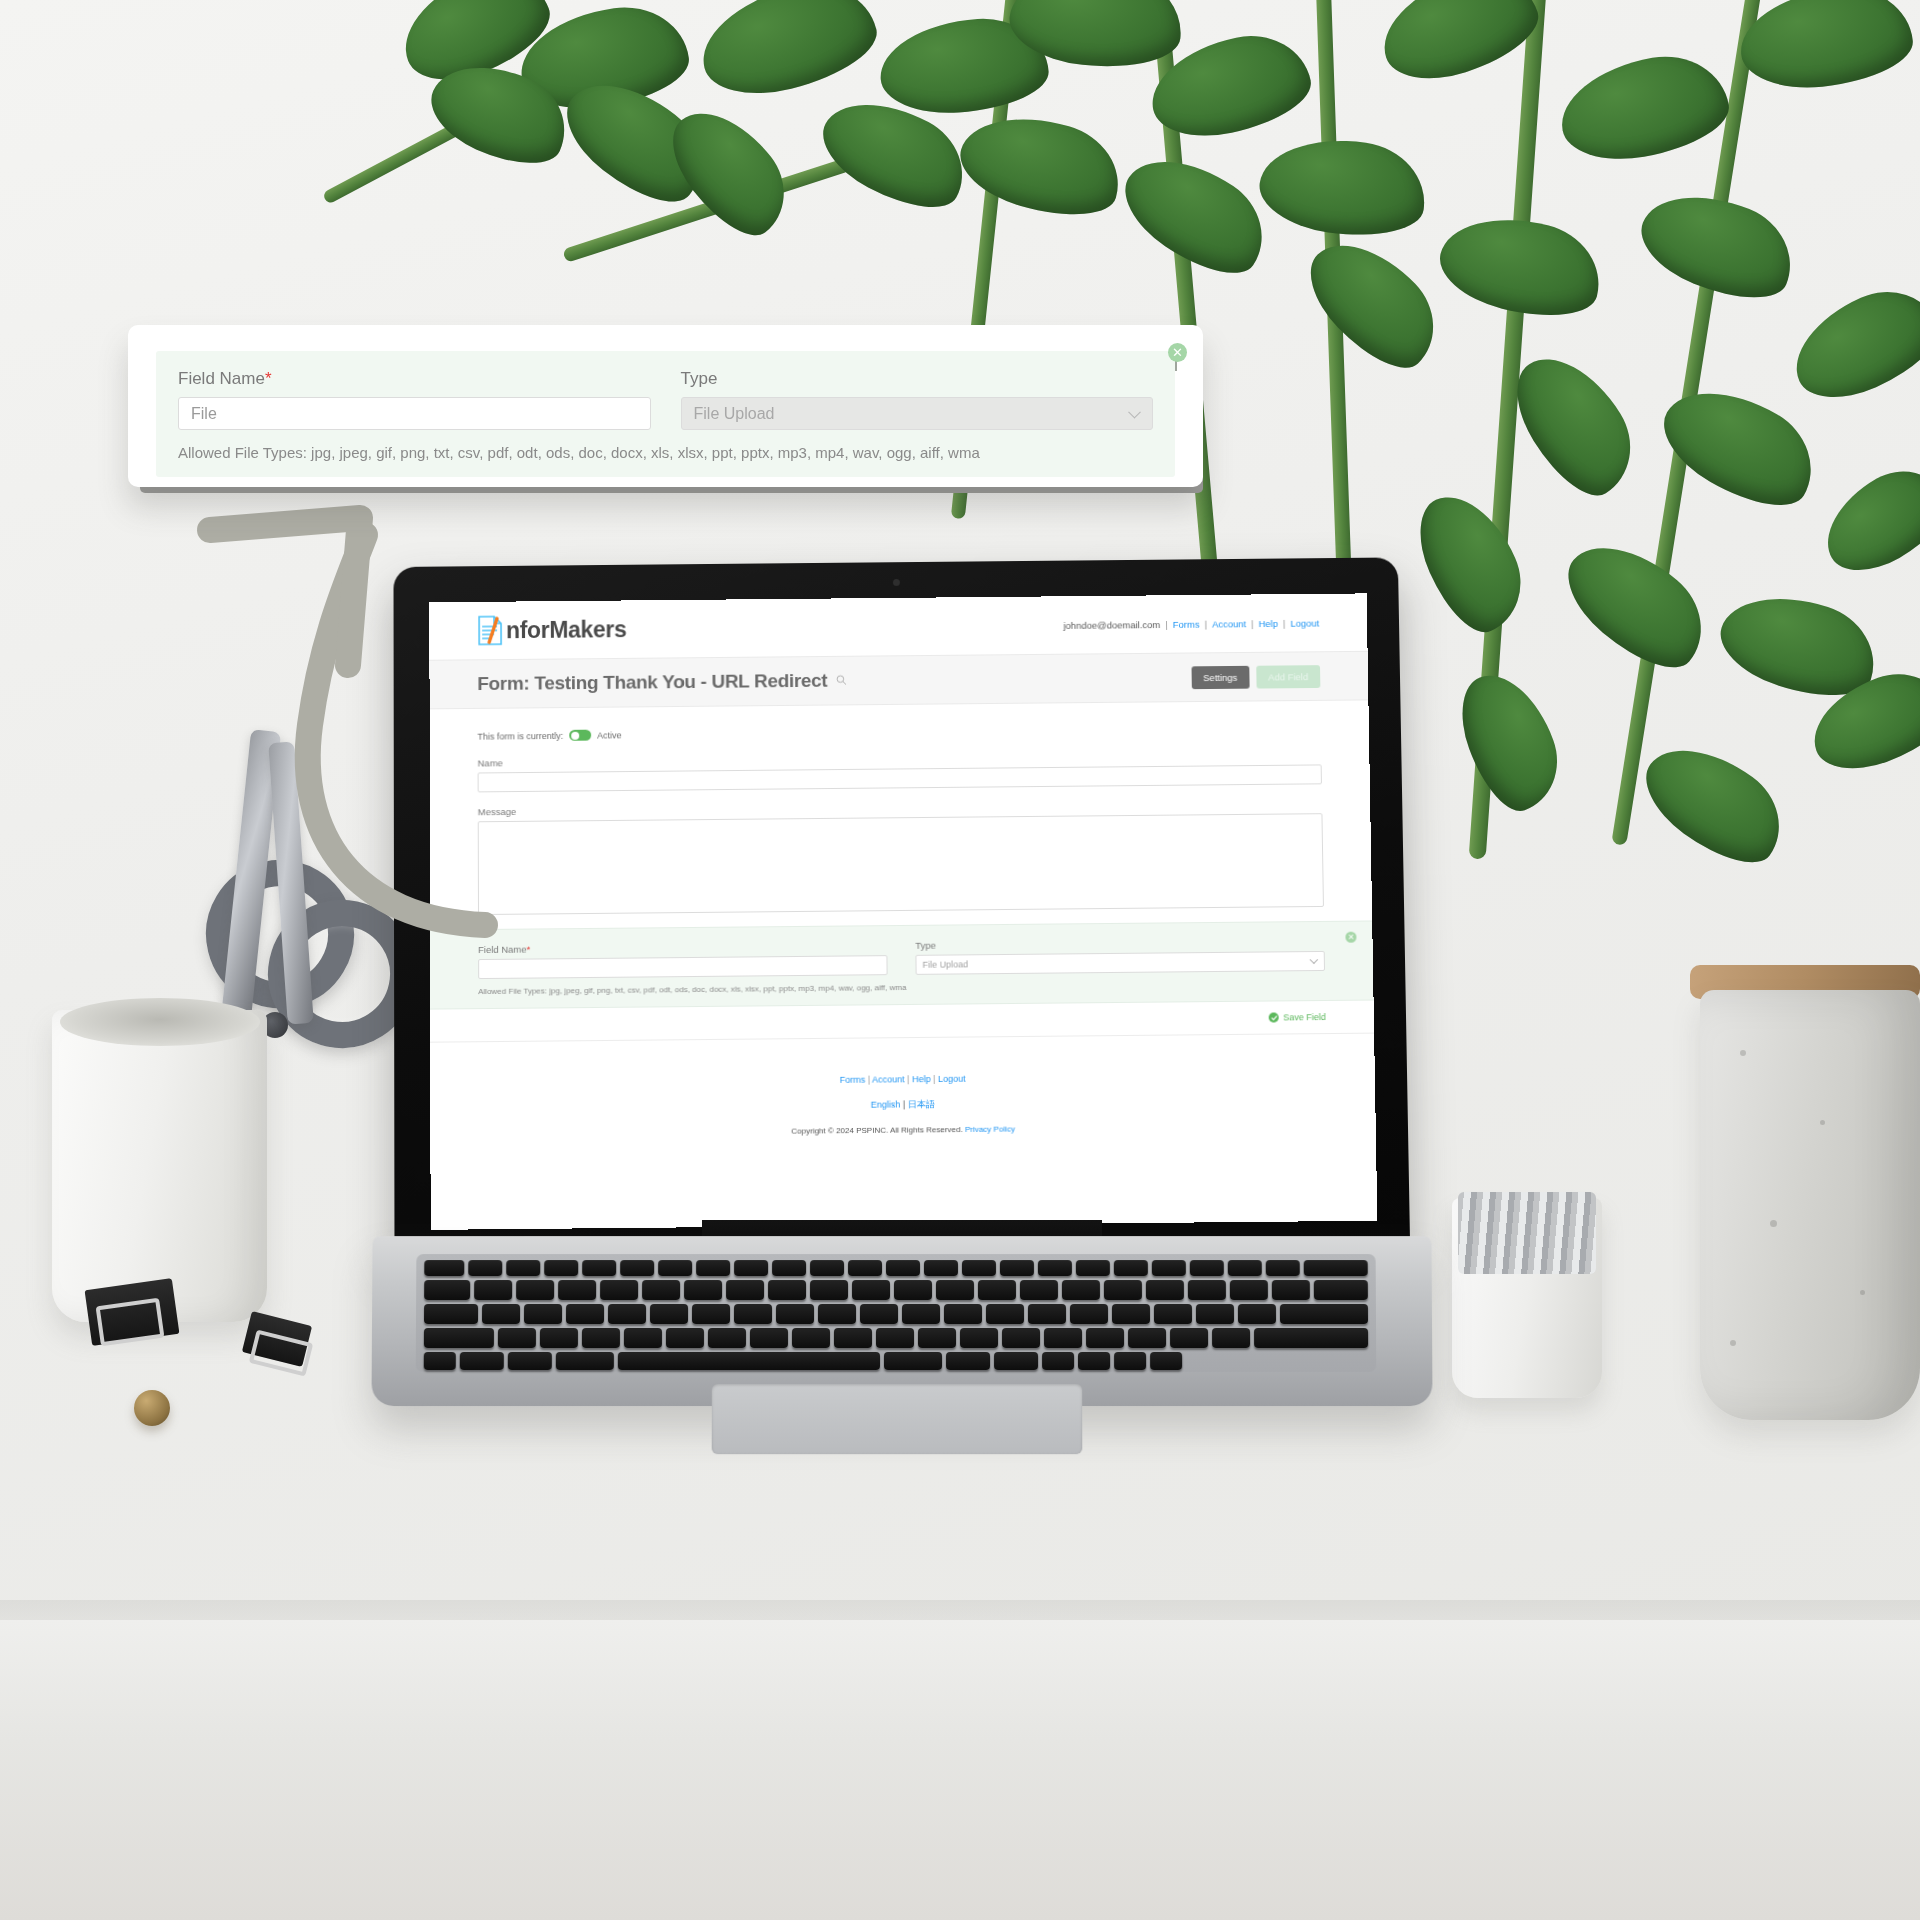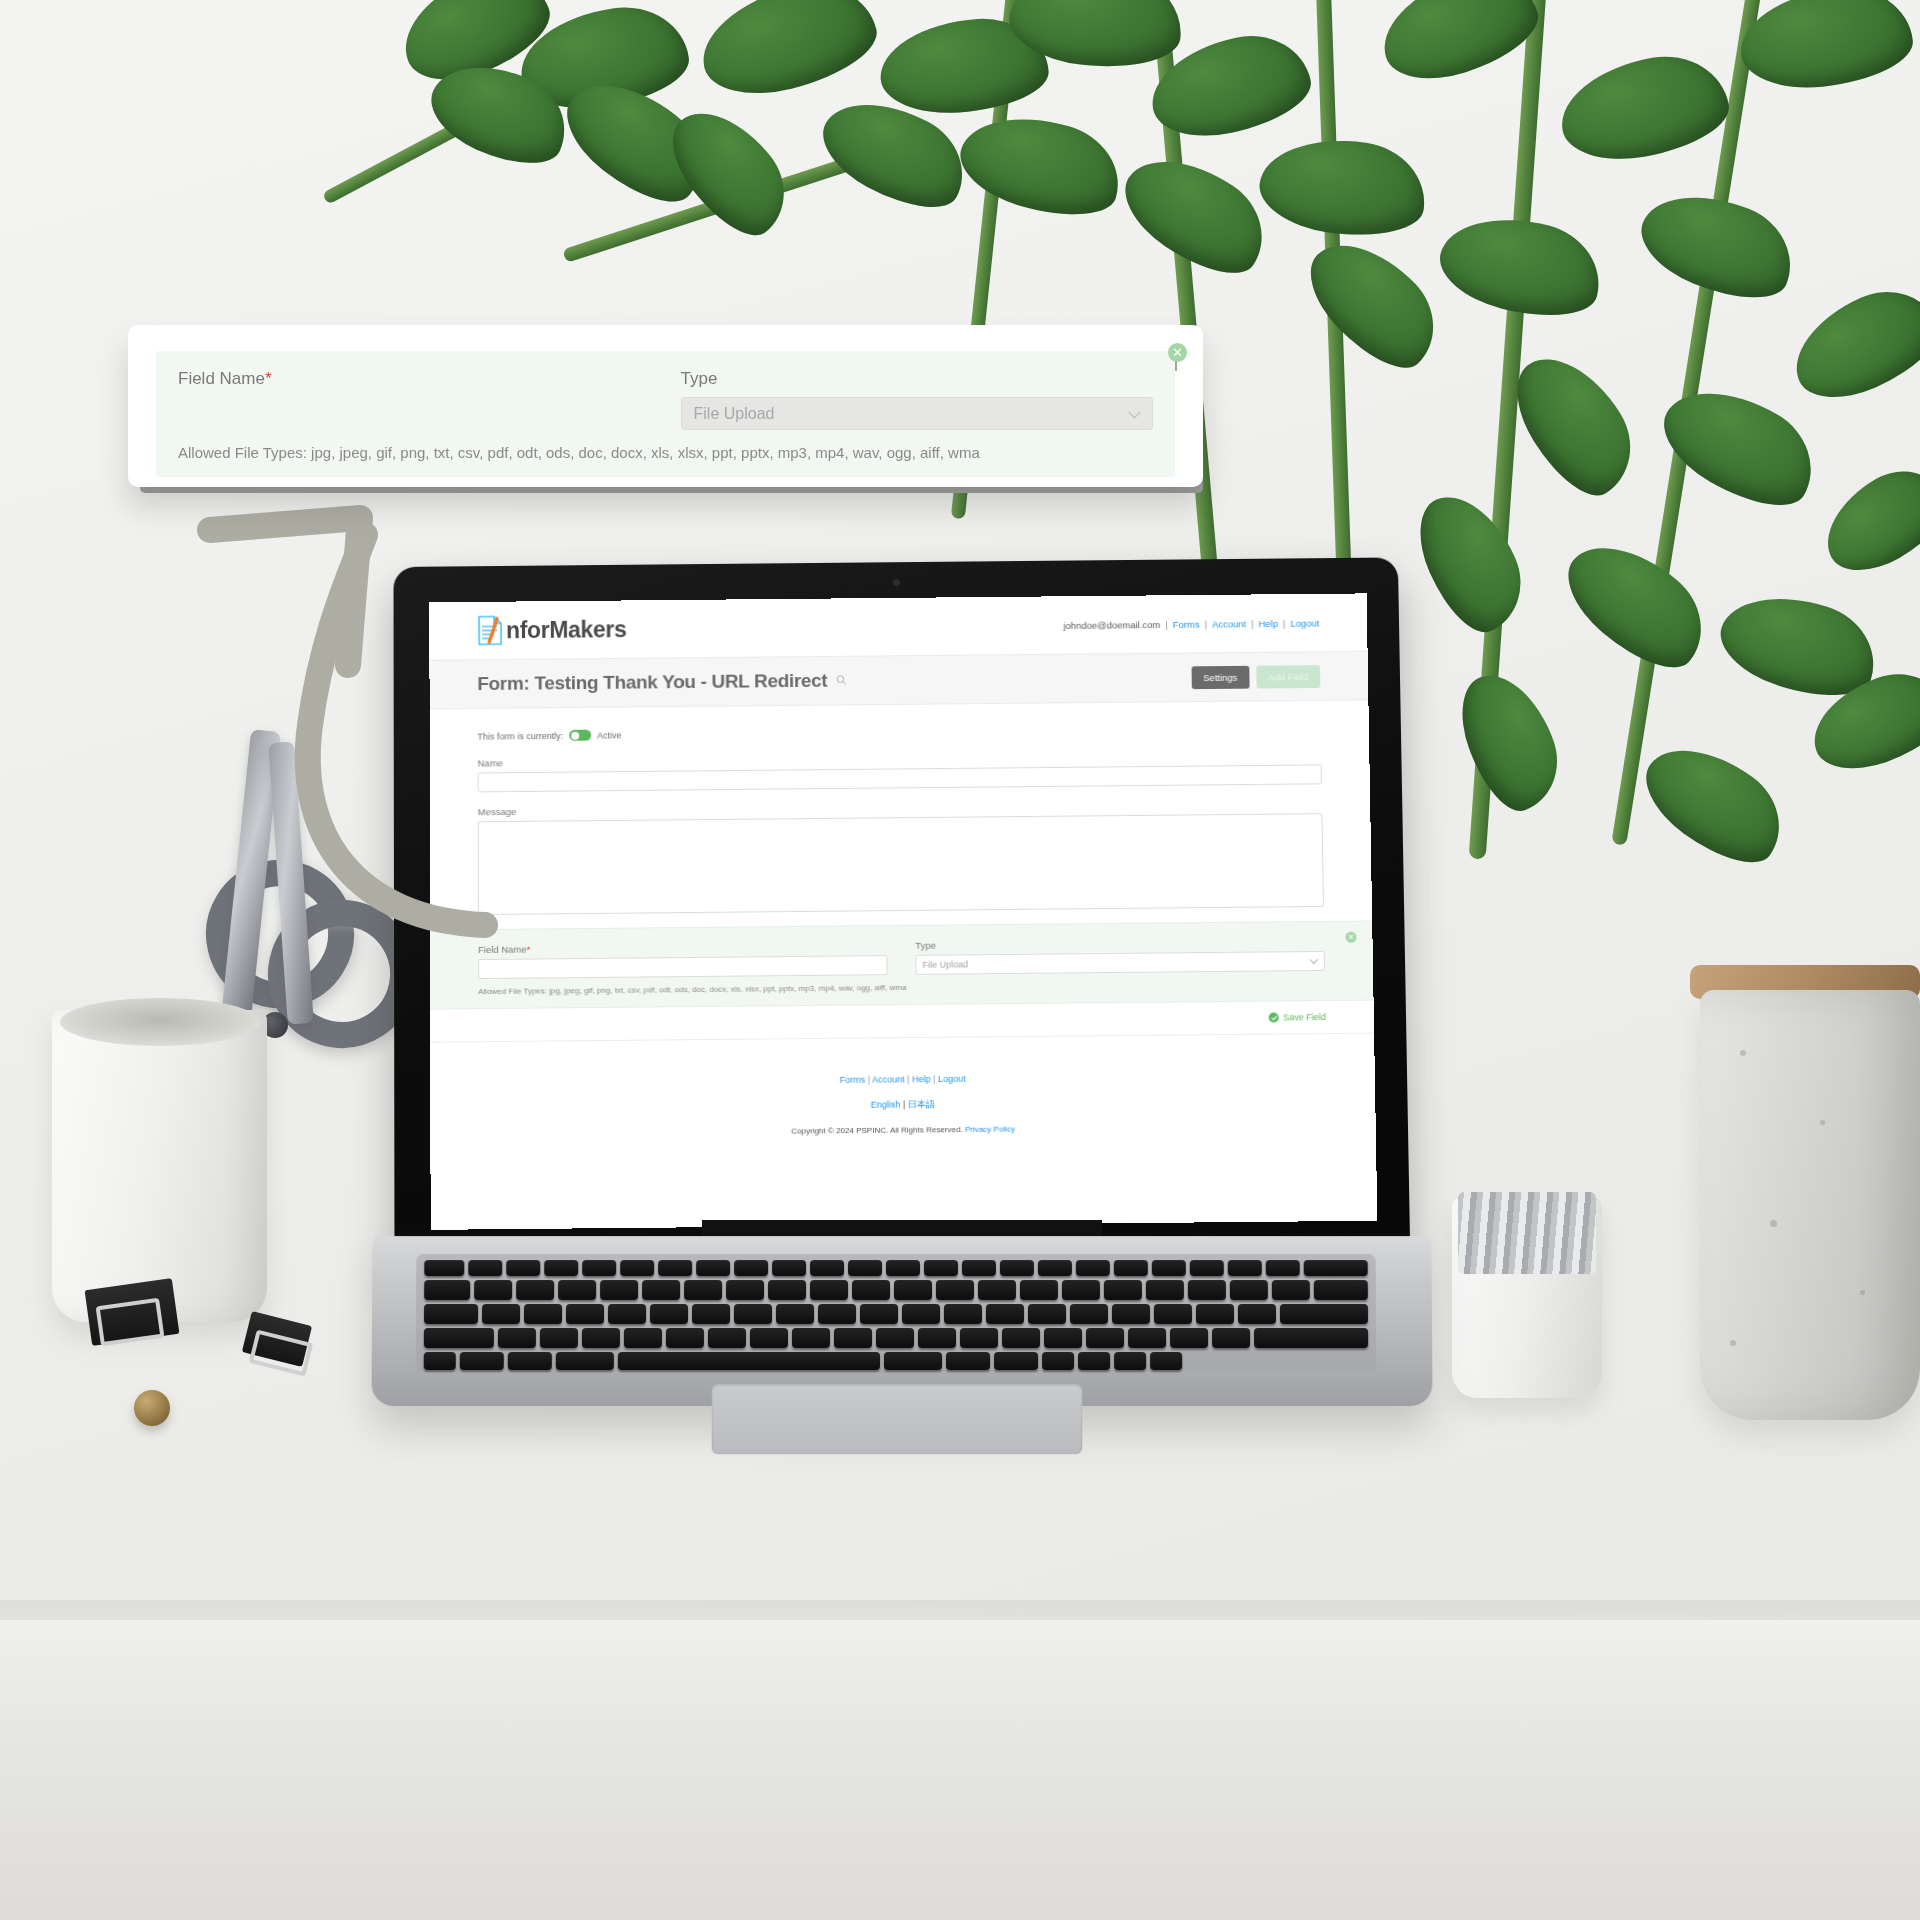--- a/index.html
+++ b/index.html
@@ -629,20 +629,21 @@
 
 <div id="callout-shadowbar"></div>
 <div id="callout">
   <div class="callout-inner">
     <div class="callout-panel">
       <span class="co-caret"></span>
       <span class="co-remove">✕</span>
       <div class="callout-row">
         <div class="callout-col">
           <label class="co-label"><span>Field Name</span><span class="req">*</span></label>
+          <input class="co-input" type="text" value="File" style="">
         </div>
         <div class="callout-col">
           <label class="co-label">Type</label>
           <div class="co-select">
             <span>File Upload</span>
             <span class="co-chev"></span>
           </div>
         </div>
       </div>
       <div class="co-allowed">Allowed File Types: jpg, jpeg, gif, png, txt, csv, pdf, odt, ods, doc, docx, xls, xlsx, ppt, pptx, mp3, mp4, wav, ogg, aiff, wma</div>

